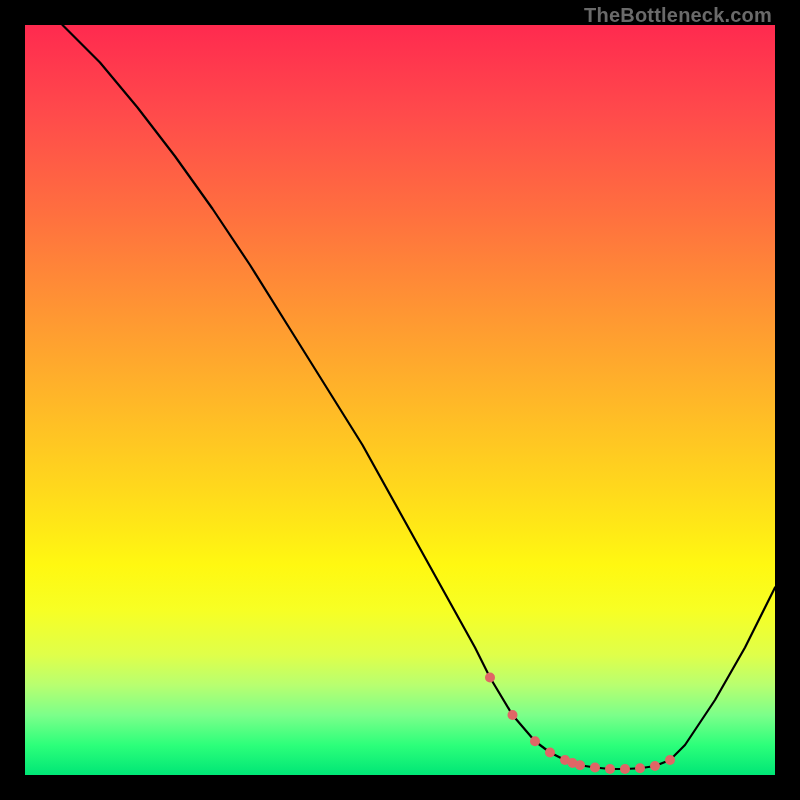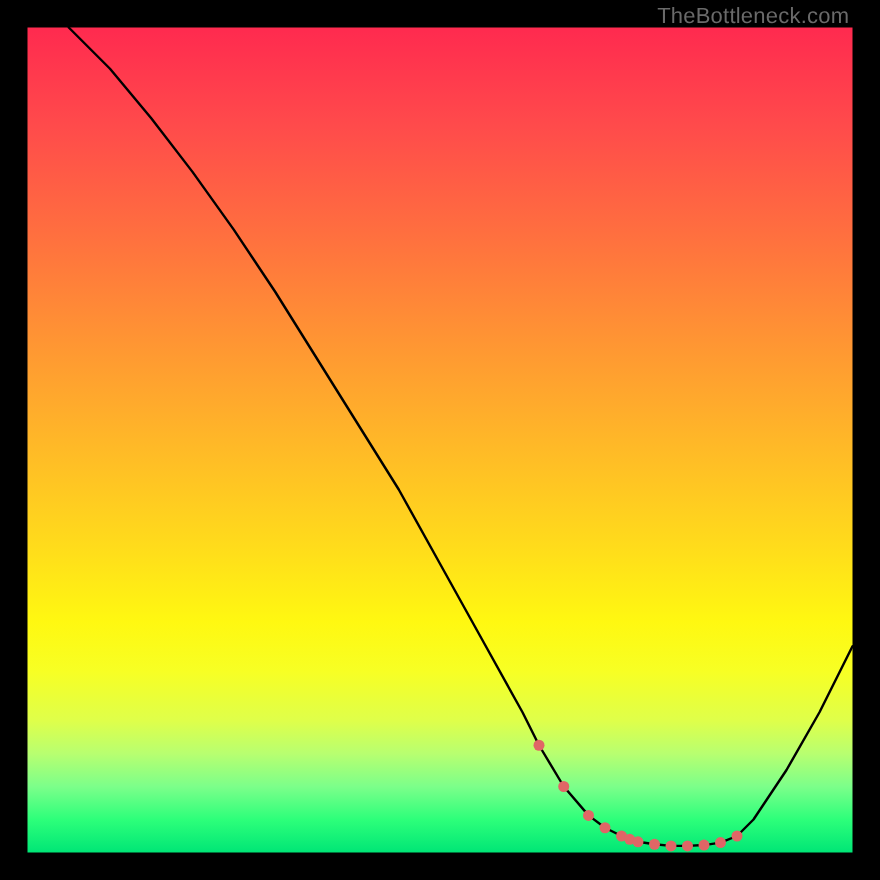--- a/index.html
+++ b/index.html
@@ -37,21 +37,21 @@
       #2dff7a 96%,
       #00e676 100%
     );
   }
   .watermark {
     position: absolute;
     top: 4px;
     right: 28px;
     font-family: Arial, Helvetica, sans-serif;
     font-size: 20px;
-    font-weight: 400;
+    font-weight: 700;
     color: #6a6a6a;
     letter-spacing: 0.2px;
     user-select: none;
     margin-left: 48px;
   }
   svg.curve {
     position: absolute;
     left: 25px;
     top: 25px;
     width: 750px;

